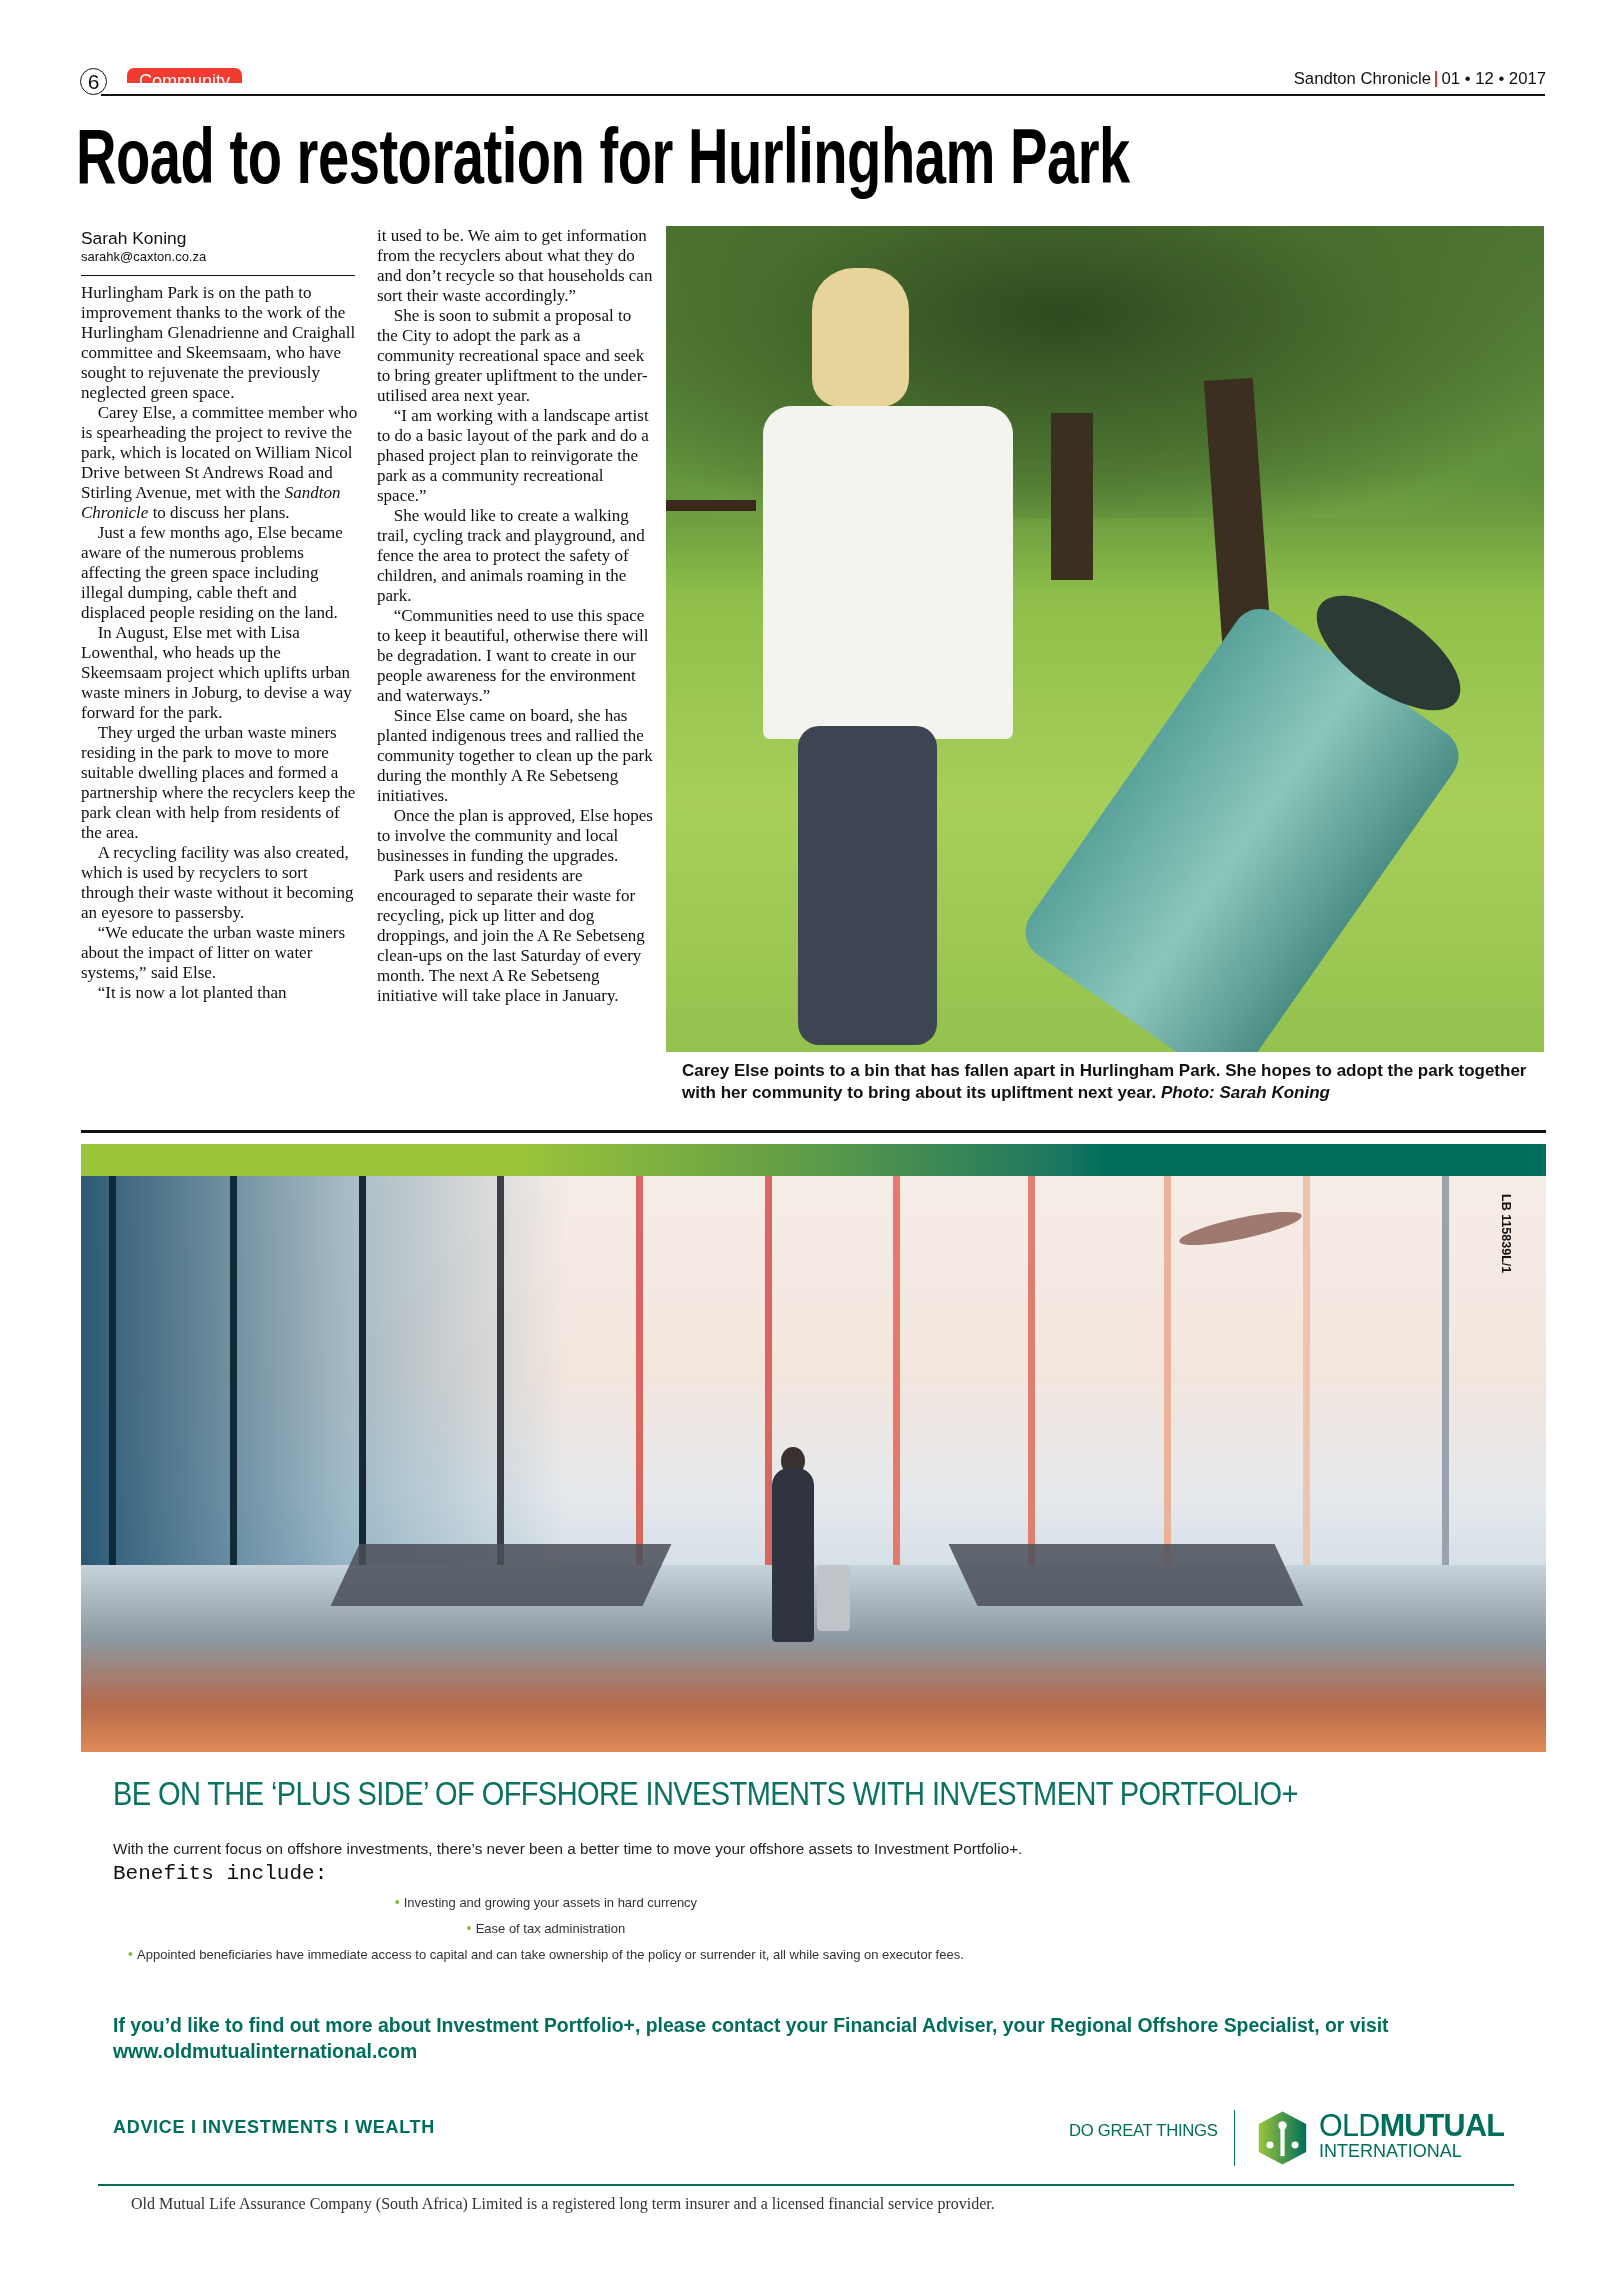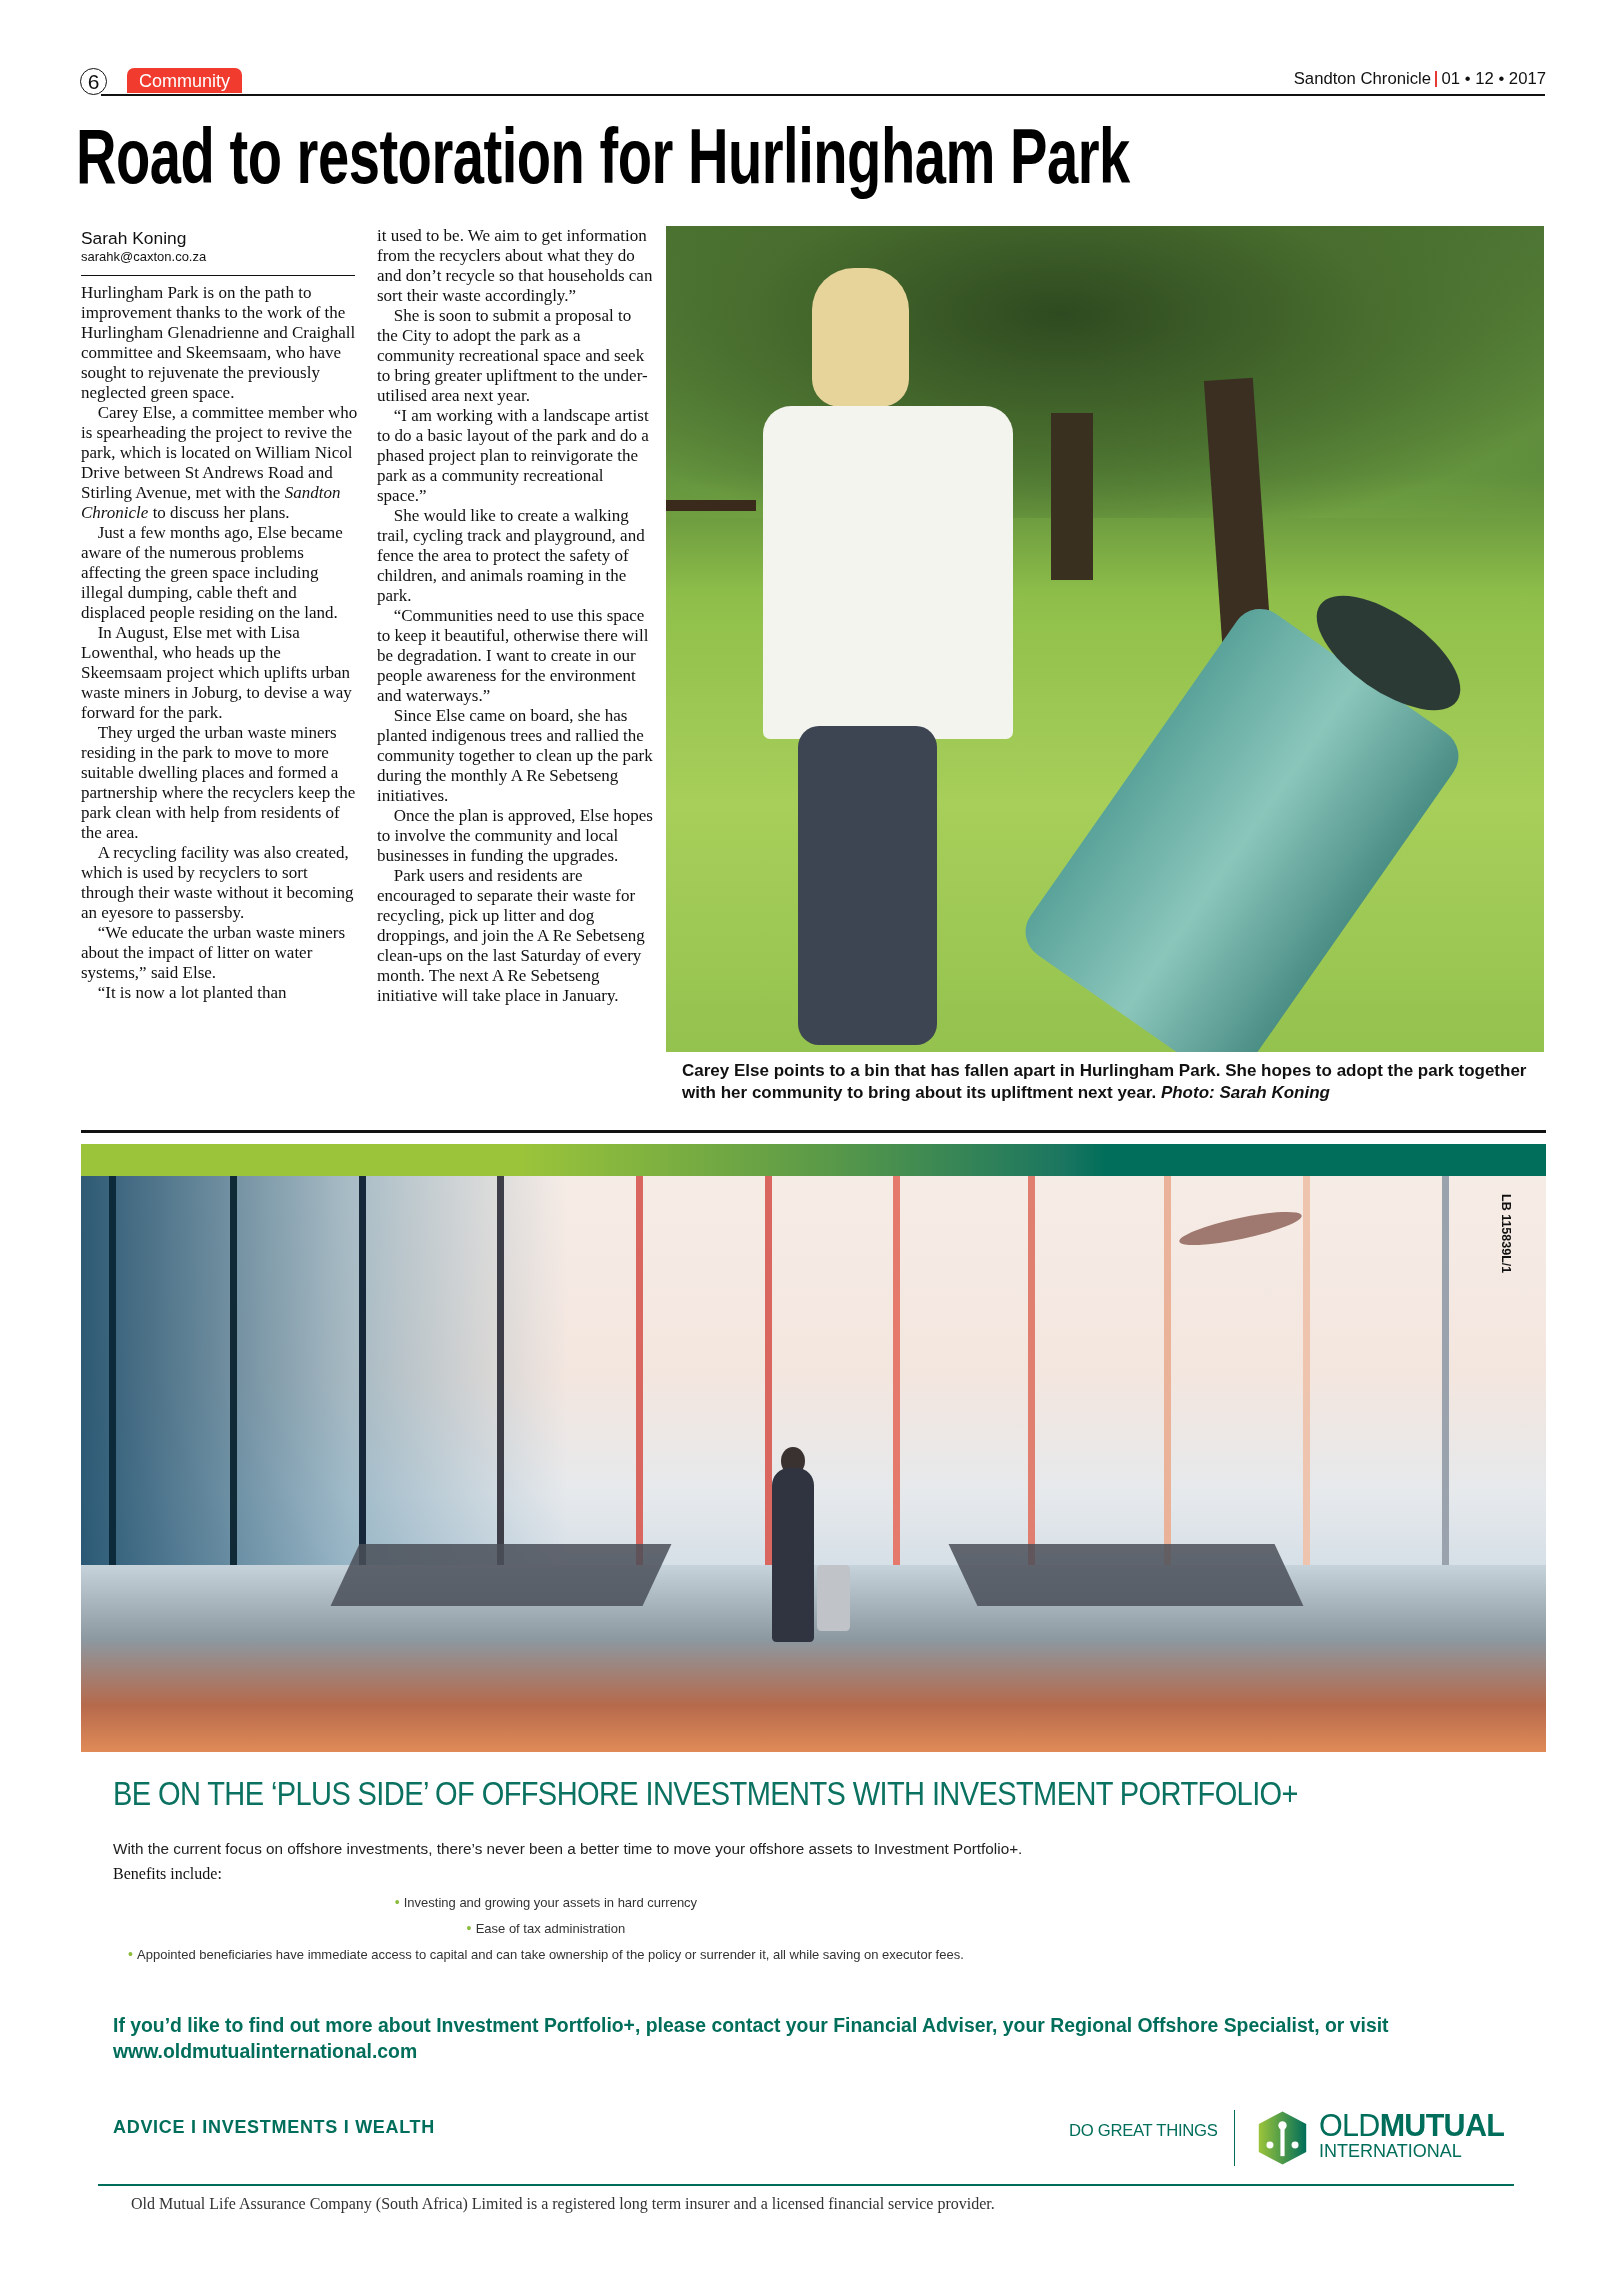--- a/index.html
+++ b/index.html
@@ -1,21 +1,21 @@
 <!DOCTYPE html>
 <html style="font-size:11px"><head>
 <meta charset="utf-8">
 <style>
   html, body { margin: 0; padding: 0; background: #ffffff; }
   body { width: 1624px; height: 2295px; position: relative; overflow: hidden; font-family: "Liberation Serif", serif; color: #111; }
 
   
   .page-num { position: absolute; left: 80px; top: 68px; width: 25px; height: 25px; border: 1.4px solid #111; border-radius: 50%;
     font-family: "Liberation Sans", sans-serif; font-size: 21px; line-height: 25px; text-align: center; }
-  .section-tab { position: absolute; left: 127px; top: 68px; width: 115px; height: 25px; background: #f23b2f; border-radius: 7px 7px 0 0;
+  .section-tab { position: absolute; left: 127px; top: 68px; width: 115px; height: 15px; background: #f23b2f; border-radius: 7px 7px 0 0;
     color: #fff; font-family: "Liberation Sans", sans-serif; font-size: 18px; line-height: 26px; text-align: center; }
   .header-rule { position: absolute; left: 101px; top: 94px; width: 1444px; height: 2.1px; background: #111; }
   .masthead { position: absolute; right: 78px; top: 69px; font-family: "Liberation Sans", sans-serif; font-size: 16.7px; color: #111; display: flex; align-items: center; gap: 4.2px; }
   .masthead .sep { display: inline-block; width: 2.1px; height: 16.7px; background: #e53a33; }
 
   
   .headline { position: absolute; left: 76px; top: 115px; width: 1388px; font-family: "Liberation Sans", sans-serif; font-weight: bold;
     font-size: 78px; line-height: 83px; letter-spacing: -0.7px; transform: scaleX(0.72); transform-origin: left top; white-space: nowrap; color: #000; }
 
   
@@ -59,21 +59,21 @@
   .ad-photo .seats-l { position: absolute; left: 264px; top: 368px; width: 312px; height: 62px; background: #4a4f58; transform: skewX(-25deg); opacity: 0.85; }
   .ad-photo .seats-r { position: absolute; left: 882px; top: 368px; width: 326px; height: 62px; background: #4a4f58; transform: skewX(25deg); opacity: 0.85; }
   .ad-photo .man { position: absolute; left: 691px; top: 292px; width: 42px; height: 174px; background: #2f3440; border-radius: 17.4px 17.4px 4.2px 4.2px; }
   .ad-photo .man-head { position: absolute; left: 700px; top: 271px; width: 23.6px; height: 28px; background: #3a3230; border-radius: 50%; }
   .ad-photo .suitcase { position: absolute; left: 736px; top: 389px; width: 33px; height: 66px; background: #c0c4c8; border-radius: 4.2px; }
   .ad-photo .plane { position: absolute; left: 1097px; top: 42px; width: 125px; height: 21px; background: #8a5c52; border-radius: 50%; transform: rotate(-12deg); opacity: 0.8; }
   .ad-ref { position: absolute; left: 1499px; top: 1194px; font-family: "Liberation Sans", sans-serif; font-weight: bold; font-size: 12.5px; color: #111; writing-mode: vertical-rl; }
 
   .ad-headline { position: absolute; left: 113px; top: 1774px; font-family: "Liberation Sans", sans-serif; font-size: 33px; line-height: 39px; color: #0b7160; letter-spacing: -0.7px; transform: scaleX(0.88); transform-origin: left top; white-space: nowrap; }
   .ad-intro { position: absolute; left: 113px; top: 1839px; font-family: "Liberation Sans", sans-serif; font-size: 15.3px; line-height: 19.4px; color: #222; }
-  .ad-benefits-label { position: absolute; left: 113px; top: 1863px; font-family: Liberation Serif, serif; font-size: 16px; line-height: 21px; color: #111; }
+  .ad-benefits-label { position: absolute; left: 113px; top: 1863px; font-family: Liberation Mono, monospace; font-size: 21px; line-height: 21px; color: #111; }
   .ad-benefits { position: absolute; left: 128px; top: 1889px; margin: 0; padding: 0; list-style: none; font-family: "Liberation Sans", sans-serif; font-size: 13px; color: #333; text-align: center; }
   .ad-benefits li { height: 26px; line-height: 26px; }
   .ad-benefits .dot { color: #8cbc3c; font-size: 14px; margin-right: 4.2px; }
   .ad-cta { position: absolute; left: 113px; top: 2012px; width: 1416px; font-family: "Liberation Sans", sans-serif; font-weight: bold; font-size: 19.4px; line-height: 26px; color: #006e5a; }
   .ad-tagline-left { position: absolute; left: 113px; top: 2117px; font-family: "Liberation Sans", sans-serif; font-weight: bold; font-size: 18px; color: #006e5a; letter-spacing: 0.7px; }
   .ad-slogan { position: absolute; left: 1069px; top: 2121px; font-family: "Liberation Sans", sans-serif; font-size: 16.7px; color: #006e5a; letter-spacing: -0.3px; }
   .ad-vsep { position: absolute; left: 1234px; top: 2110px; width: 1.4px; height: 56px; background: #006e5a; }
   .logo-emblem { position: absolute; left: 1256px; top: 2110px; width: 53px; height: 56px; }
   .logo-text { position: absolute; left: 1319px; top: 2110px; font-family: "Liberation Sans", sans-serif; color: #006e5a; }
   .logo-text .l1 { font-size: 30.5px; line-height: 30.5px; letter-spacing: -0.7px; }

